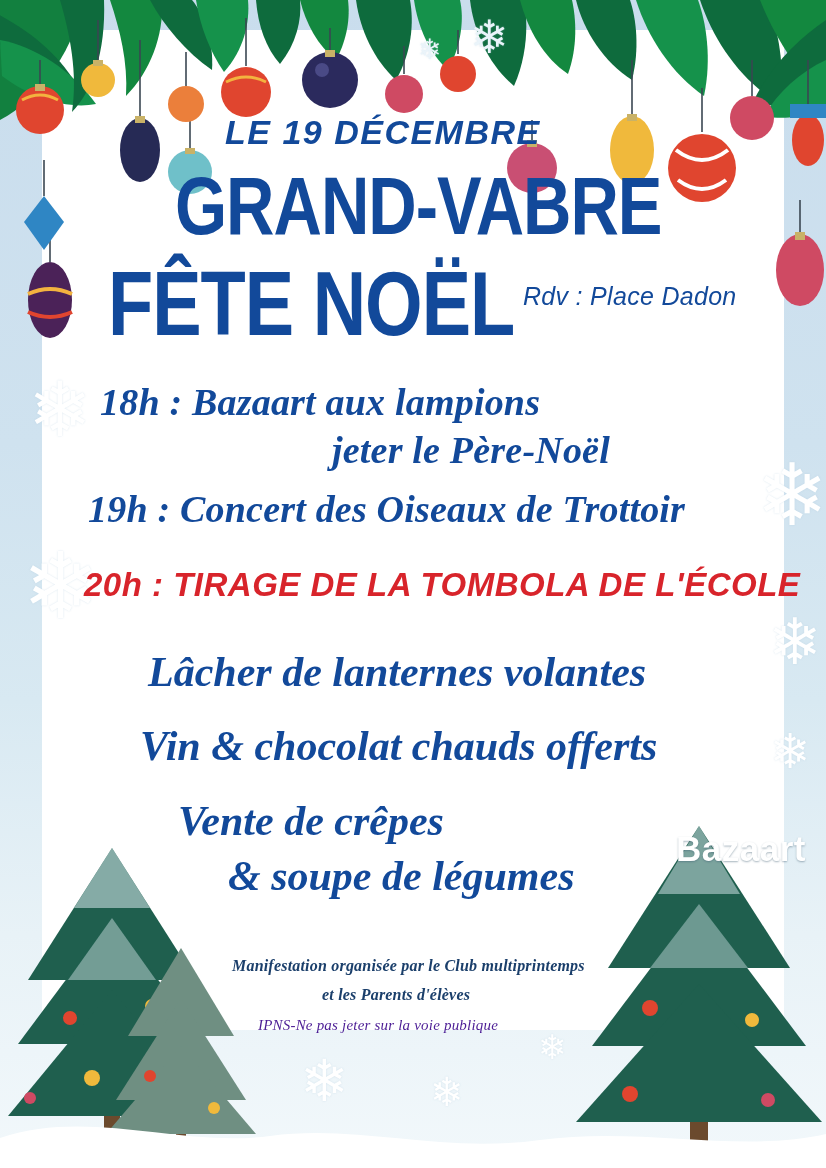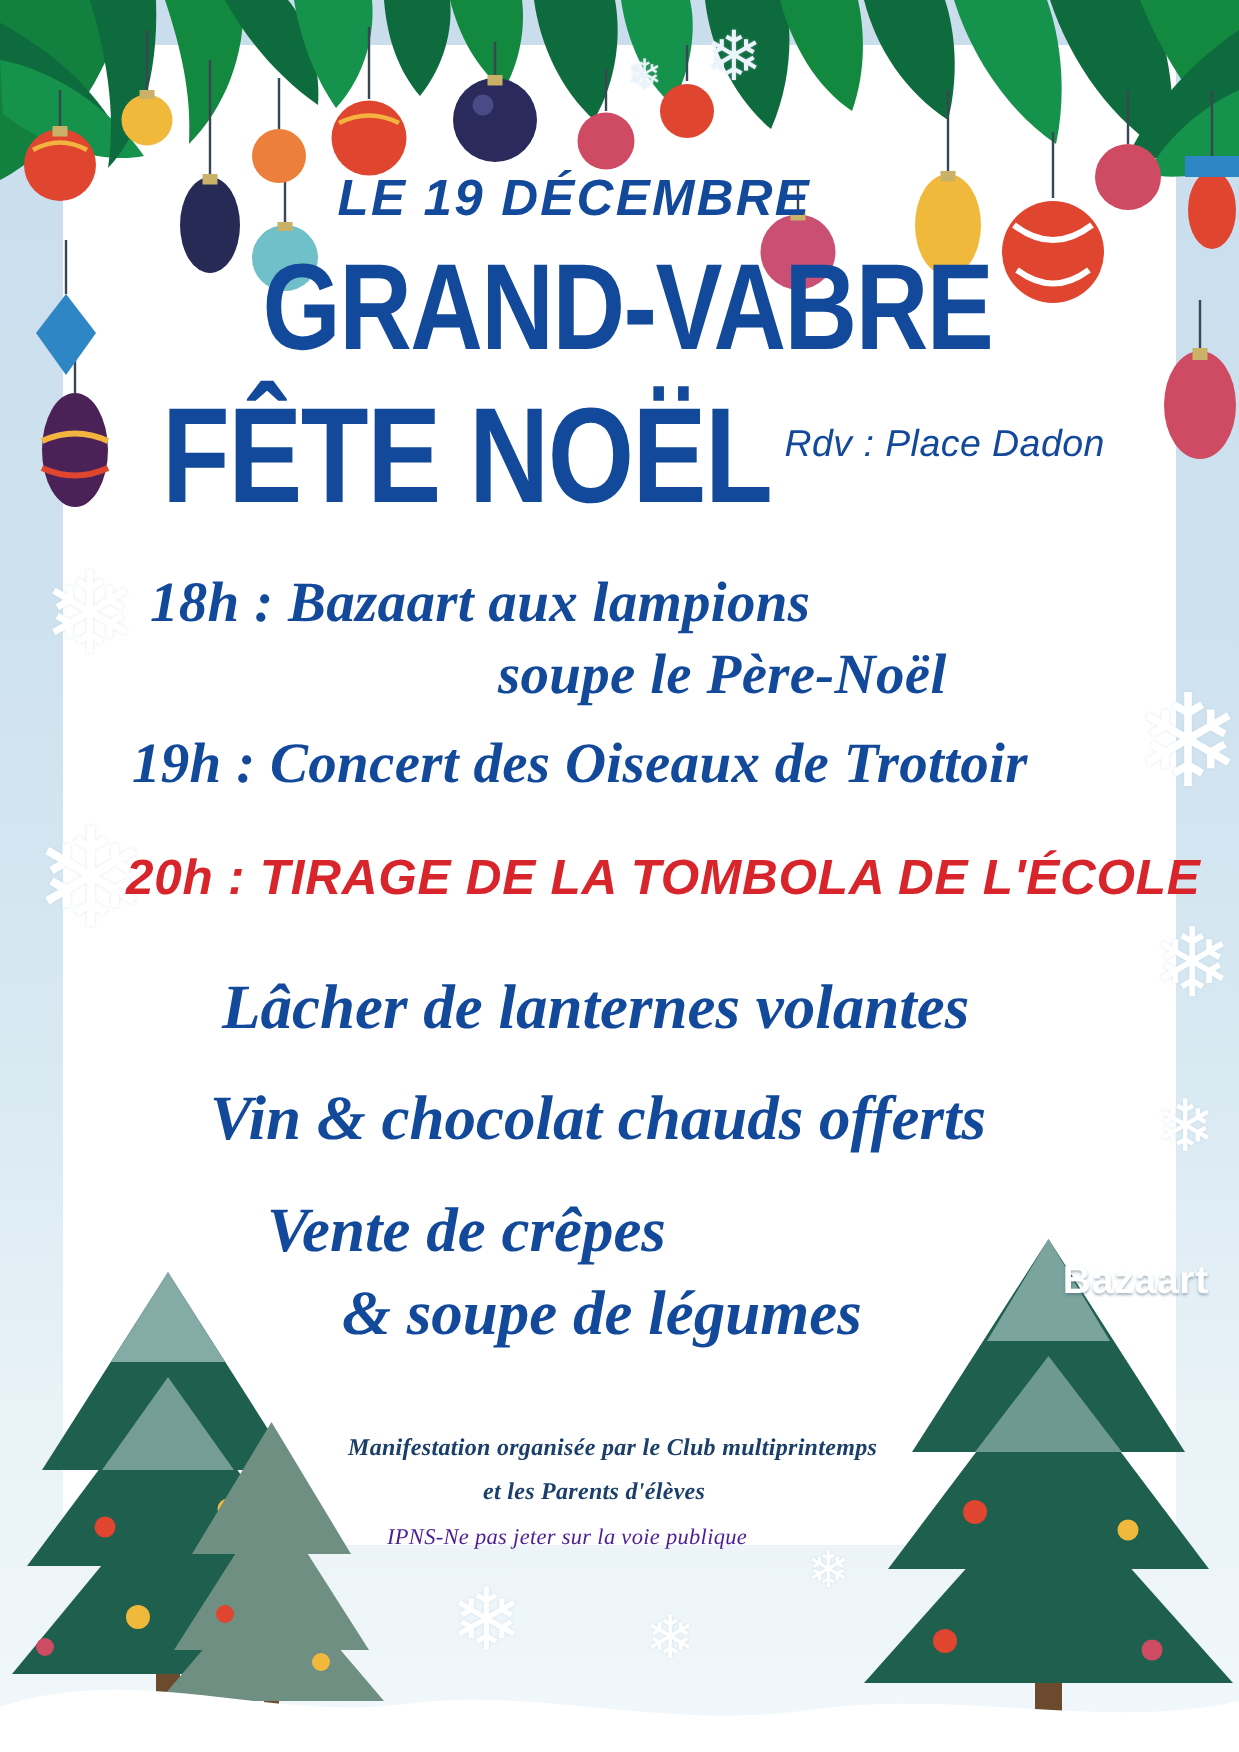--- a/index.html
+++ b/index.html
@@ -141,21 +141,21 @@
     font-size: 15px;
     color: #4c1d95;
     letter-spacing: .2px;
   }
 
   .watermark {
     position: absolute;
     right: 20px; bottom: 26px;
     font-family: "Liberation Sans", sans-serif;
     font-weight: bold;
-    font-size: 26px;
+    font-size: 35px;
     color: #ffffff;
     letter-spacing: .5px;
     text-shadow: 0 1px 2px rgba(60,90,110,.45);
   }
 </style>
 </head>
 <body>
 
 <div id="poster">
 
@@ -317,21 +317,21 @@
   </svg>
 
   <div class="content">
 
     <div class="date-line">LE 19 DÉCEMBRE</div>
     <div class="title1">GRAND-VABRE</div>
     <div class="title2">FÊTE NOËL</div>
     <div class="rdv">Rdv : Place Dadon</div>
 
     <div class="prog-line p1a">18h : Bazaart aux lampions</div>
-    <div class="prog-line p1b">soupe le Père-Noël</div>
+    <div class="prog-line p1b">jeter le Père-Noël</div>
     <div class="prog-line p2">19h : Concert des Oiseaux de Trottoir</div>
     <div class="prog-line p3">20h : TIRAGE DE LA TOMBOLA DE L'ÉCOLE</div>
 
     <div class="big-line b2">Vin &amp; chocolat chauds offerts</div>
     <div class="big-line b1">Lâcher de lanternes volantes</div>
     <div class="big-line b3">Vente de crêpes</div>
     <div class="big-line b4">&amp; soupe de légumes</div>
 
     <div class="credit c1">Manifestation organisée par le Club multiprintemps</div>
     <div class="credit c2">et les Parents d'élèves</div>

